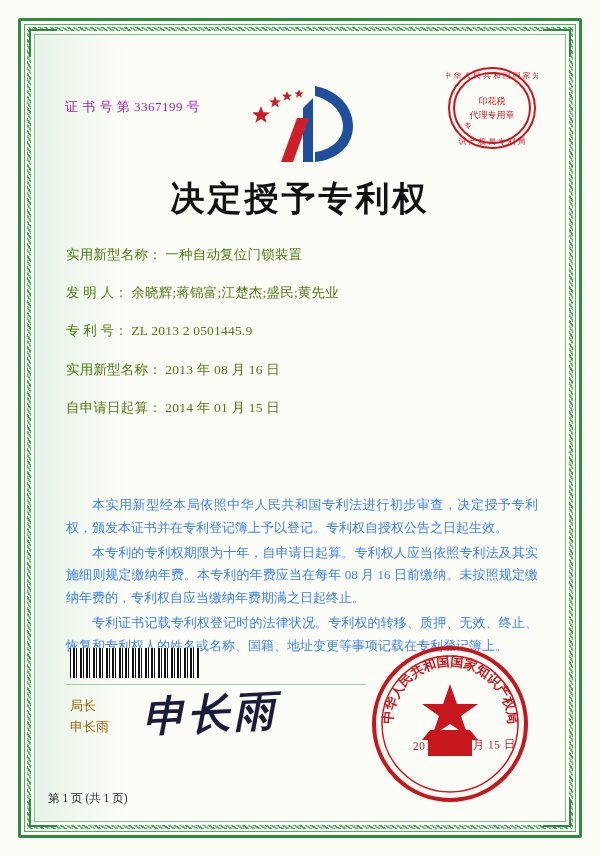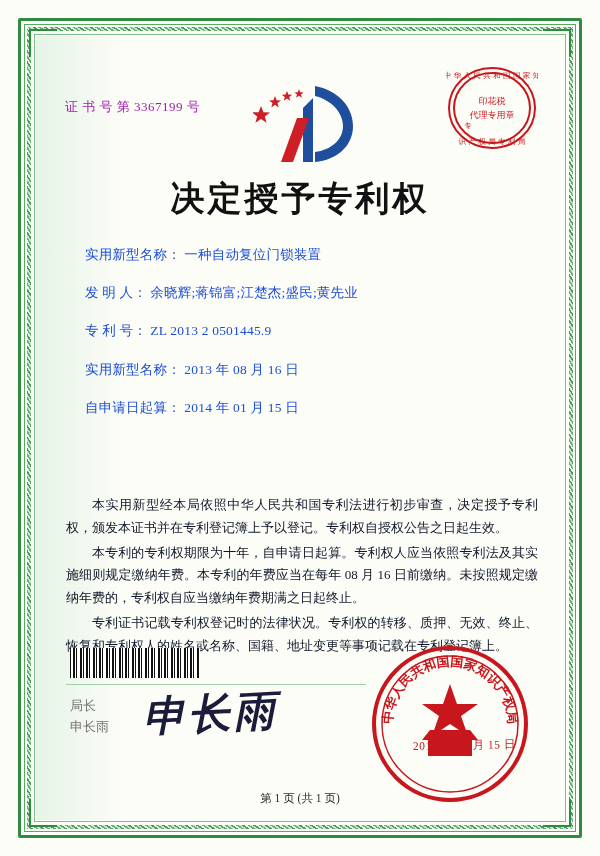--- a/index.html
+++ b/index.html
@@ -120,41 +120,40 @@
 
   .fields {
     position: absolute;
     top: 198px;
     left: 18px;
     right: 18px;
   }
   .field {
     margin-bottom: 20px;
     font-size: 13.5px;
-    color: #1d4ed8;
+    color: #4d7c0f;
     line-height: 1.35;
-    margin-left: 19px;
   }
   .field .label {
     display: inline-block;
     letter-spacing: 0.2px;
   }
   .field .value {
     display: inline;
     letter-spacing: 0.2px;
   }
 
   .paragraphs {
     position: absolute;
     top: 446px;
     left: 18px;
     right: 14px;
     font-size: 13px;
     line-height: 1.75;
-    color: #0f172a;
+    color: #3b82f6;
     text-align: justify;
   }
   .paragraphs p {
     margin: 0 0 2px 0;
     text-indent: 26px;
   }
 
   
   .barcode {
     position: absolute;
@@ -176,21 +175,21 @@
     width: 300px;
     border-top: 1px solid #9fcfa8;
   }
 
   
   .sign-block {
     position: absolute;
     left: 22px;
     top: 648px;
     font-size: 13px;
-    color: #737373;
+    color: #a16207;
     line-height: 1.6;
   }
   .handwriting {
     position: absolute;
     left: 95px;
     top: 638px;
     font-size: 42px;
     font-family: "DejaVu Serif", serif;
     font-style: italic;
     font-weight: bold;
@@ -215,21 +214,20 @@
     color: #c01a20;
     letter-spacing: 0.5px;
     transform: rotate(-1deg);
   }
 
   .footer {
     position: absolute;
     bottom: 2px;
     left: 0;
     right: 0;
-    text-align: center;
     font-size: 11.5px;
     color: #2a2a2a;
   }
 
   .shade-left {
     position: absolute;
     left: 36px;
     top: 36px;
     bottom: 36px;
     width: 90px;

